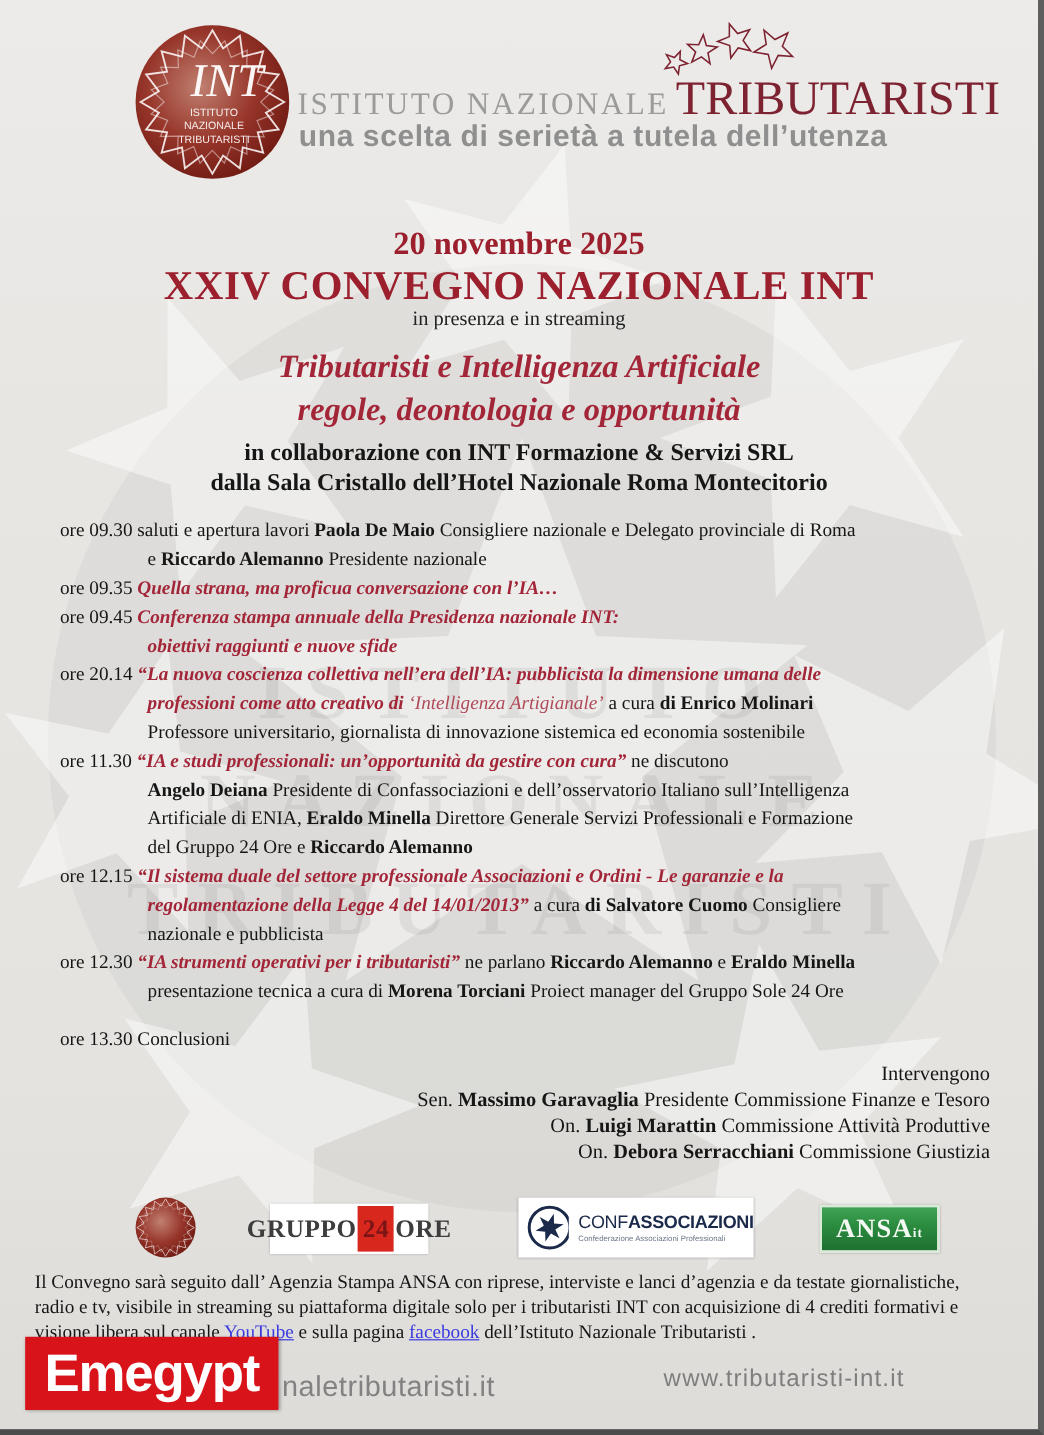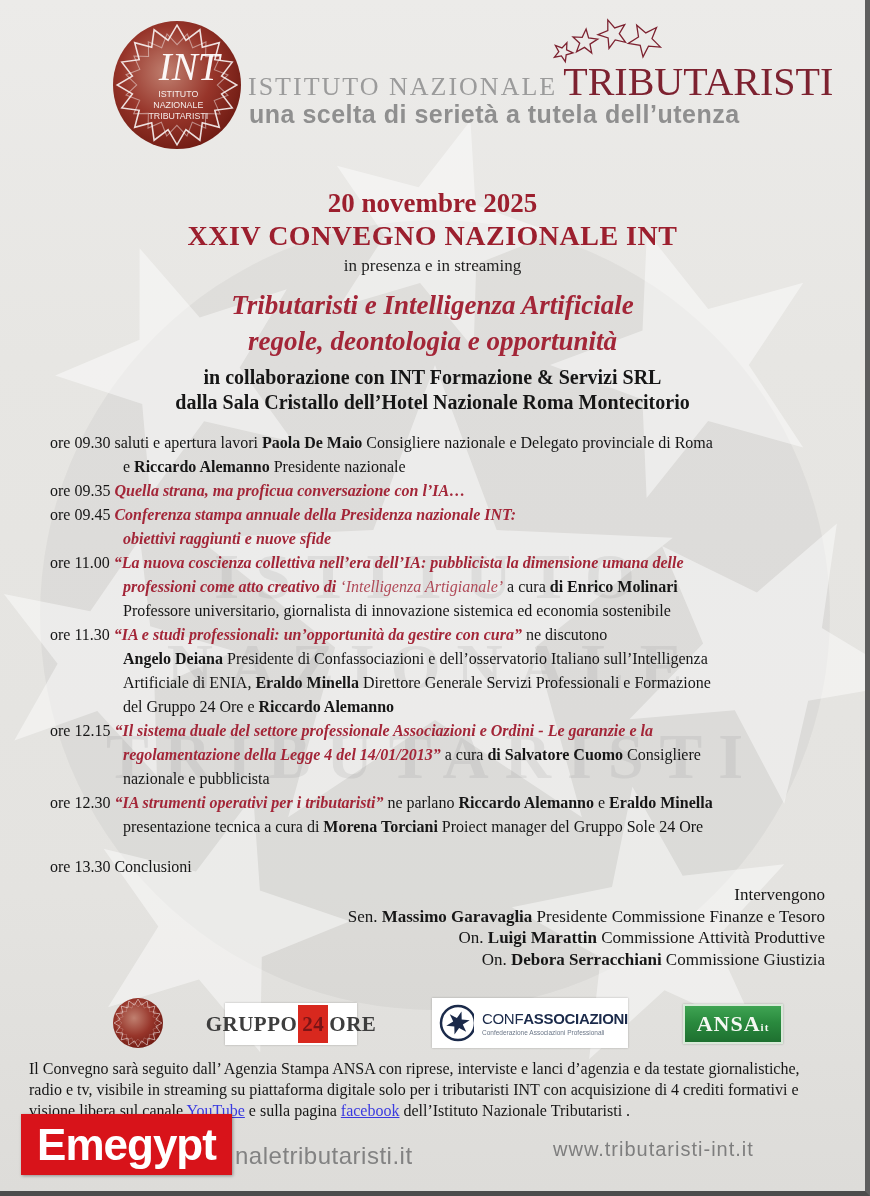--- a/index.html
+++ b/index.html
@@ -36,21 +36,21 @@
   }
   .brand-stars{position:absolute;left:545px;top:18px;}
   .tagline{
     position:absolute;left:249px;top:100px;width:560px;
     font-family:"Liberation Sans",sans-serif;font-weight:bold;
     font-size:25px;color:#8f8f8f;letter-spacing:0.5px;
   }
   
   .t-center{position:absolute;left:0;width:100%;text-align:center;}
   .t-date{top:188px;font-size:27px;font-weight:600;color:#9c1f2e;}
-  .t-main{top:220px;font-size:28px;font-weight:bold;color:#9c1f2e;letter-spacing:0.5px;}
+  .t-main{top:220px;font-size:34px;font-weight:bold;color:#9c1f2e;letter-spacing:0.5px;}
   .t-mode{top:256px;font-size:17px;color:#222;}
   .t-theme1{top:290px;font-size:27px;font-weight:bold;font-style:italic;color:#a32638;}
   .t-theme2{top:326px;font-size:27px;font-weight:bold;font-style:italic;color:#a32638;}
   .t-collab1{top:366px;font-size:20px;font-weight:bold;color:#161616;}
   .t-collab2{top:391px;font-size:20px;font-weight:bold;color:#161616;}
   
   .program{
     position:absolute;left:50px;top:431px;width:775px;
     font-size:16px;line-height:24px;color:#161616;
   }
@@ -179,21 +179,21 @@
         <div class="prog-cont"><span class="sg-n">e </span><span class="sg-b">Riccardo Alemanno</span><span class="sg-n"> Presidente nazionale</span></div>
       </div>
       <div>
         <div class="prog-line"><span class="prog-time">ore 09.35 </span><span class="sg-ri">Quella strana, ma proficua conversazione con l’IA…</span></div>
       </div>
       <div>
         <div class="prog-line"><span class="prog-time">ore 09.45 </span><span class="sg-rb">Conferenza stampa annuale della Presidenza nazionale INT:</span></div>
         <div class="prog-cont"><span class="sg-rb">obiettivi raggiunti e nuove sfide</span></div>
       </div>
       <div>
-        <div class="prog-line"><span class="prog-time">ore 11.00 </span><span class="sg-ri">“La nuova coscienza collettiva nell’era dell’IA: pubblicista la dimensione umana delle</span></div>
+        <div class="prog-line"><span class="prog-time">ore 20.14 </span><span class="sg-ri">“La nuova coscienza collettiva nell’era dell’IA: pubblicista la dimensione umana delle</span></div>
         <div class="prog-cont"><span class="sg-ri">professioni come atto creativo di </span><span class="sg-rl">‘Intelligenza Artigianale’</span><span class="sg-n"> a cura </span><span class="sg-b">di Enrico Molinari</span></div>
         <div class="prog-cont"><span class="sg-n">Professore universitario, giornalista di innovazione sistemica ed economia sostenibile</span></div>
       </div>
       <div>
         <div class="prog-line"><span class="prog-time">ore 11.30 </span><span class="sg-ri">“IA e studi professionali: un’opportunità da gestire con cura”</span><span class="sg-n"> ne discutono</span></div>
         <div class="prog-cont"><span class="sg-b">Angelo Deiana</span><span class="sg-n"> Presidente di Confassociazioni e dell’osservatorio Italiano sull’Intelligenza</span></div>
         <div class="prog-cont"><span class="sg-n">Artificiale di ENIA, </span><span class="sg-b">Eraldo Minella</span><span class="sg-n"> Direttore Generale Servizi Professionali e Formazione</span></div>
         <div class="prog-cont"><span class="sg-n">del Gruppo 24 Ore e </span><span class="sg-b">Riccardo Alemanno</span></div>
       </div>
       <div>

